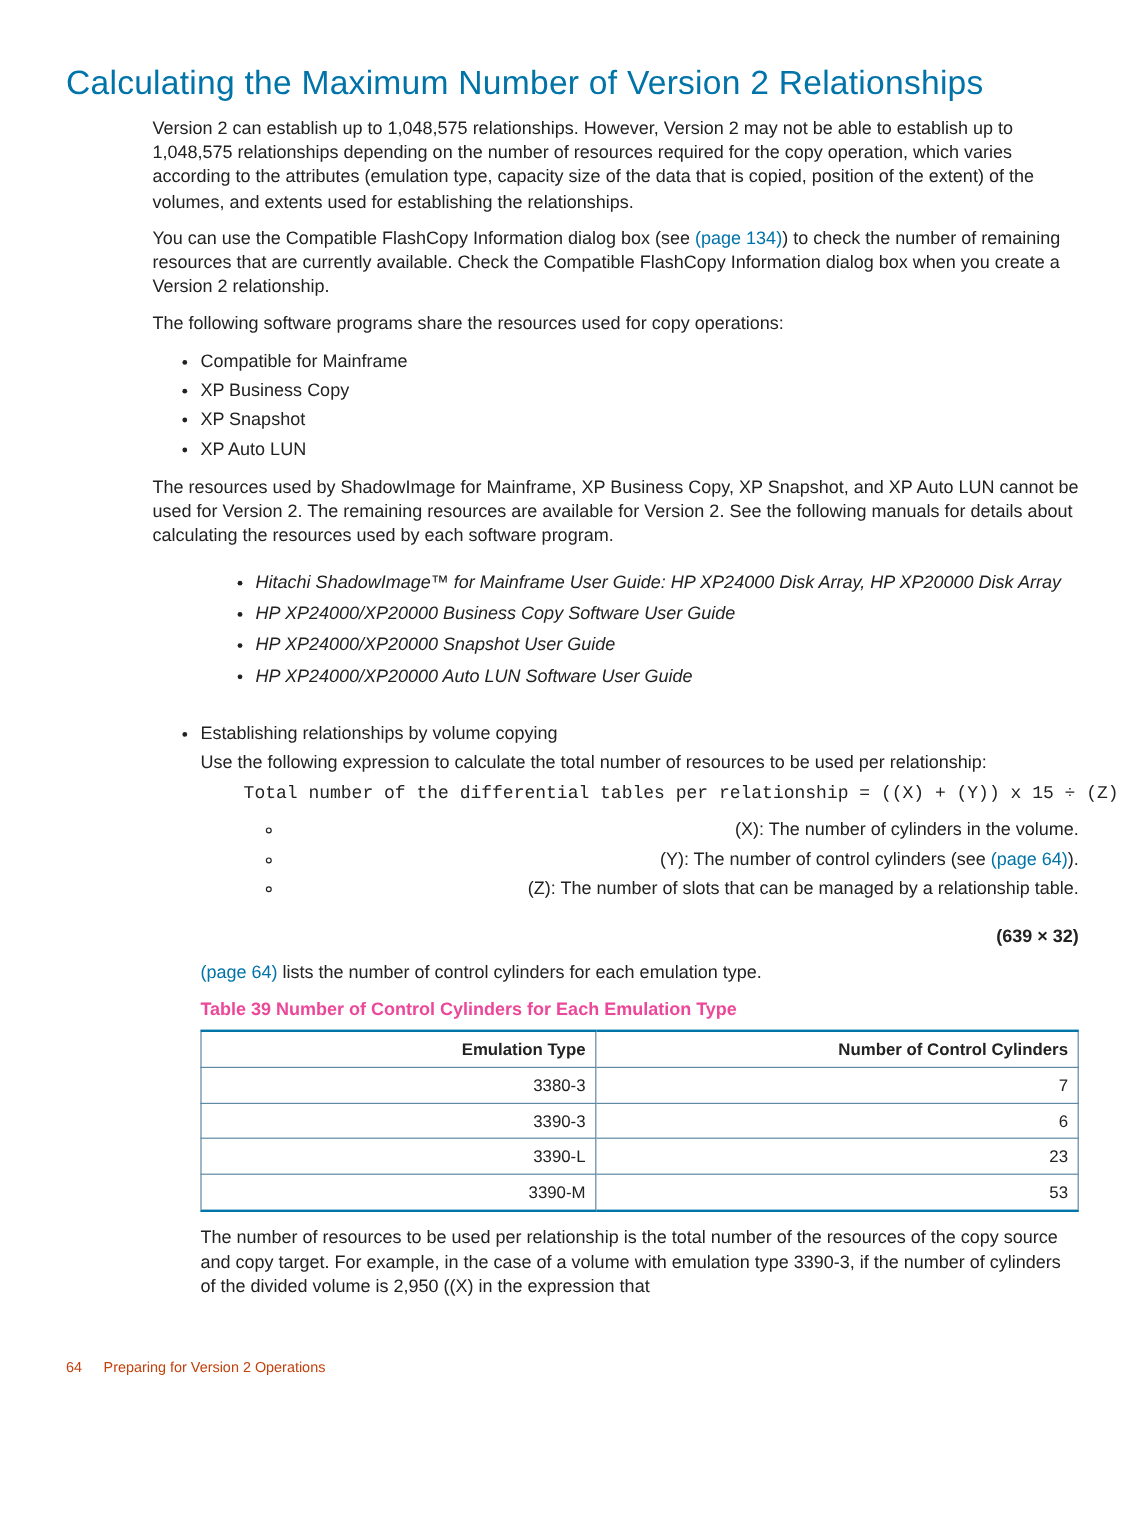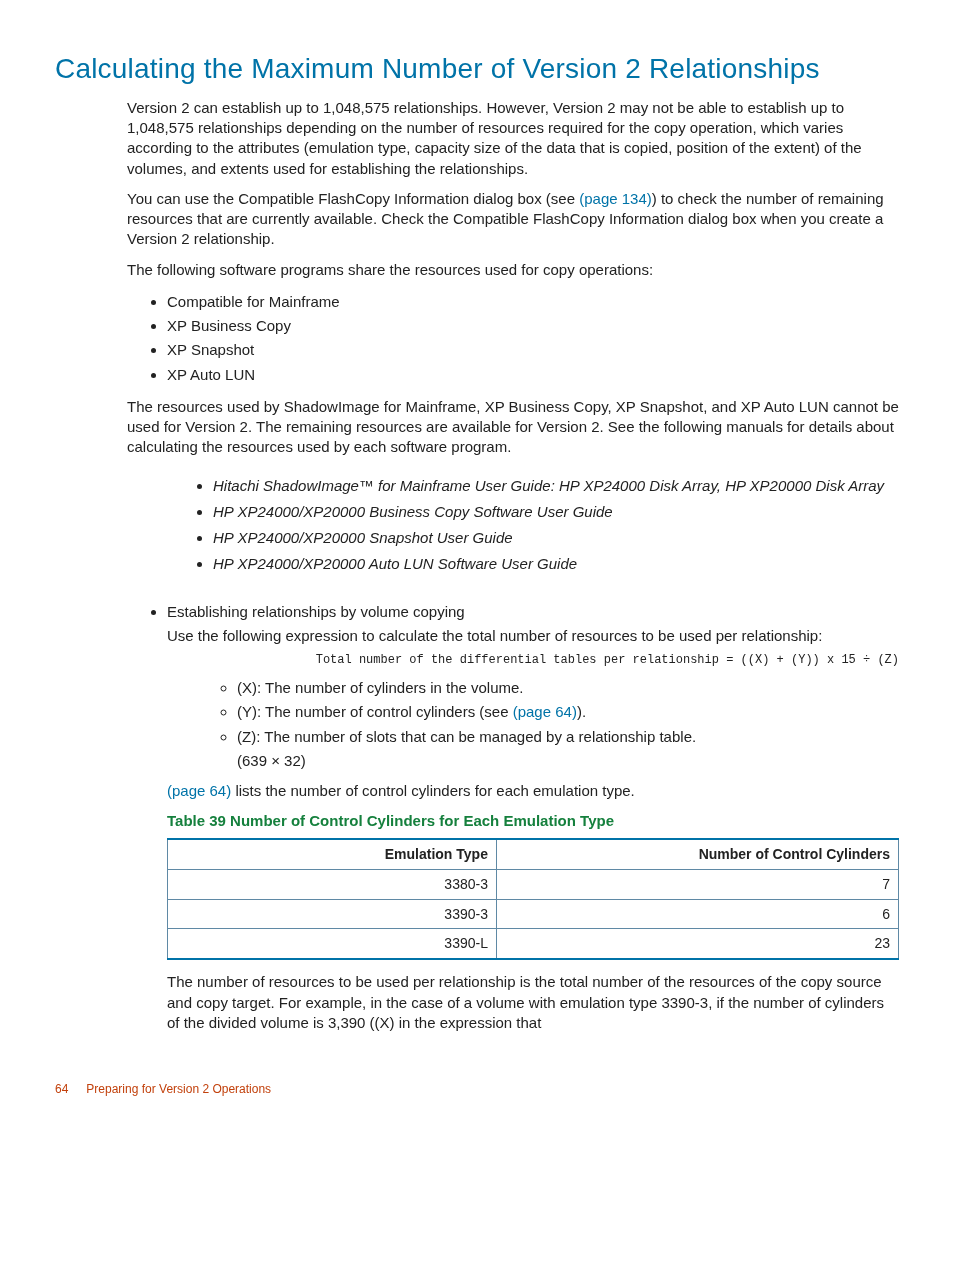--- a/index.html
+++ b/index.html
@@ -35,31 +35,32 @@
     margin-left: 46px;
     padding-left: 40px;
     list-style-type: disc;
     font-style: italic;
   }
   ul.inner > li { padding: 3px 0; }
   ul.circle {
     list-style-type: circle;
     padding-left: 70px;
     margin: 4px 0 8px 0;
+    text-align: right;
   }
   ul.circle > li { padding: 2px 0; }
   .code {
     font-family: "Courier New", monospace;
-    font-size: 12px;
+    font-size: 15px;
     margin: 6px 0 8px 36px;
     white-space: nowrap;
     text-align: right;
   }
   .table-caption {
-    color: #15803d;
+    color: #ec4899;
     font-weight: bold;
     font-size: 15px;
     margin: 10px 0 6px 0;
   }
   table.ctrl {
     border-collapse: collapse;
     width: 100%;
     font-size: 14px;
   }
   table.ctrl th, table.ctrl td {
@@ -120,21 +121,21 @@
       <span class="est-heading">Establishing relationships by volume copying</span>
       <p class="li-para">Use the following expression to calculate the total number of resources to be used per relationship:</p>
       <div class="code">Total number of the differential tables per relationship = ((X) + (Y)) x 15 ÷ (Z)</div>
       <ul class="circle">
         <li>(X): The number of cylinders in the volume.</li>
         <li>
           <span>(Y): The number of control cylinders (see </span><a class="link">(page 64)</a><span>).</span>
         </li>
         <li>
           <span>(Z): The number of slots that can be managed by a relationship table.</span>
-          <div style="margin-top:4px;">(639 × 32)</div>
+          <div style="margin-top:20px;font-weight:bold;">(639 × 32)</div>
         </li>
       </ul>
       <p class="li-para">
         <a class="link">(page 64)</a><span> lists the number of control cylinders for each emulation type.</span>
       </p>
 
       <div class="table-caption">Table 39 Number of Control Cylinders for Each Emulation Type</div>
 
       <table class="ctrl">
         <thead>
@@ -149,24 +150,28 @@
             <td>7</td>
           </tr>
           <tr>
             <td>3390-3</td>
             <td>6</td>
           </tr>
           <tr>
             <td>3390-L</td>
             <td>23</td>
           </tr>
+          <tr>
+            <td>3390-M</td>
+            <td>53</td>
+          </tr>
         </tbody>
       </table>
 
-      <p class="li-para" style="margin-top:12px;">The number of resources to be used per relationship is the total number of the resources of the copy source and copy target. For example, in the case of a volume with emulation type 3390-3, if the number of cylinders of the divided volume is 3,390 ((X) in the expression that</p>
+      <p class="li-para" style="margin-top:12px;">The number of resources to be used per relationship is the total number of the resources of the copy source and copy target. For example, in the case of a volume with emulation type 3390-3, if the number of cylinders of the divided volume is 2,950 ((X) in the expression that</p>
     </li>
   </ul>
 
 </div>
 
 <div class="footer">
   <span class="pn">64</span>
   <span>Preparing for Version 2 Operations</span>
 </div>
 

